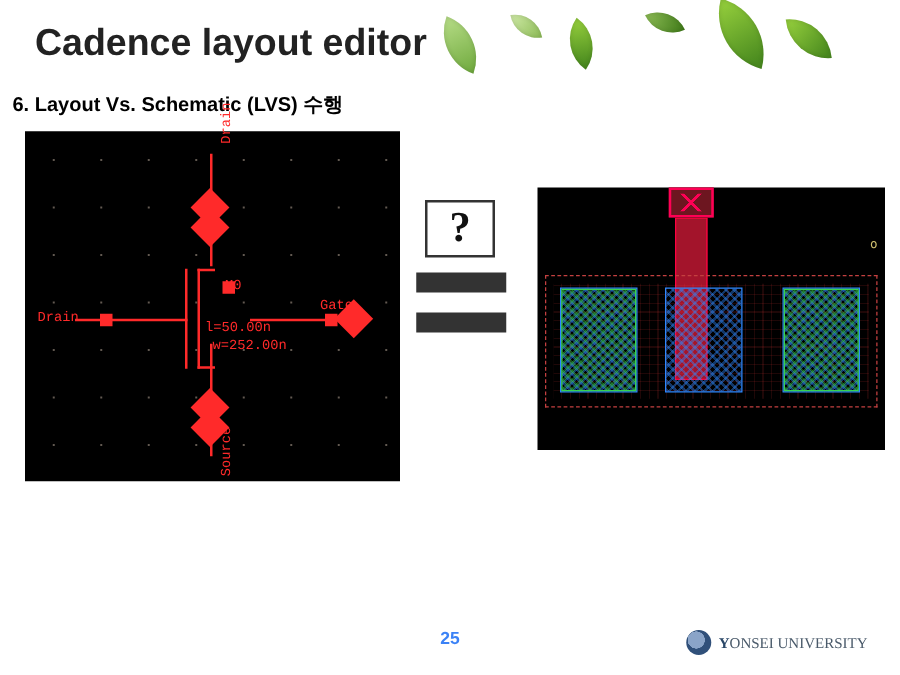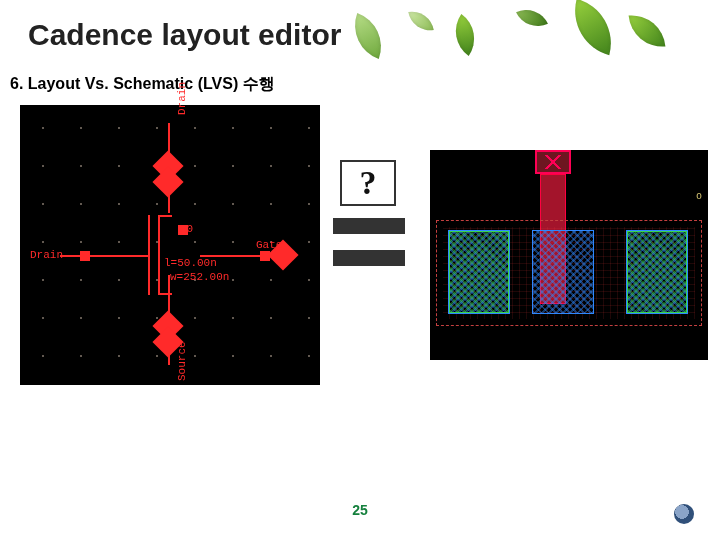--- a/index.html
+++ b/index.html
@@ -162,21 +162,21 @@
   .act3 { left:196px; }
   .lay-label { position:absolute; color:#d0c070; font-size:10px; font-family:monospace; }
 
   .pagenum {
     position:absolute;
     bottom:22px;
     left:50%;
     transform:translateX(-50%);
     font-size:14px;
     font-weight:bold;
-    color:#15803d;
+    color:#3b82f6;
   }
   .uni-logo {
     position:absolute;
     bottom:16px;
     right:26px;
     display:flex;
     align-items:center;
     gap:6px;
   }
   .eagle {
@@ -249,13 +249,14 @@
   <div class="active green act1"></div>
   <div class="active act2"></div>
   <div class="active green act3"></div>
   <div class="lay-label" style="right:6px; top:40px;">o</div>
 </div>
 
 <div class="pagenum">25</div>
 
 <div class="uni-logo">
   <div class="eagle"></div>
+  <div class="uni-text"><span class="y">Y</span>ONSEI UNIVERSITY</div>
 </div>
 
 </body></html>

